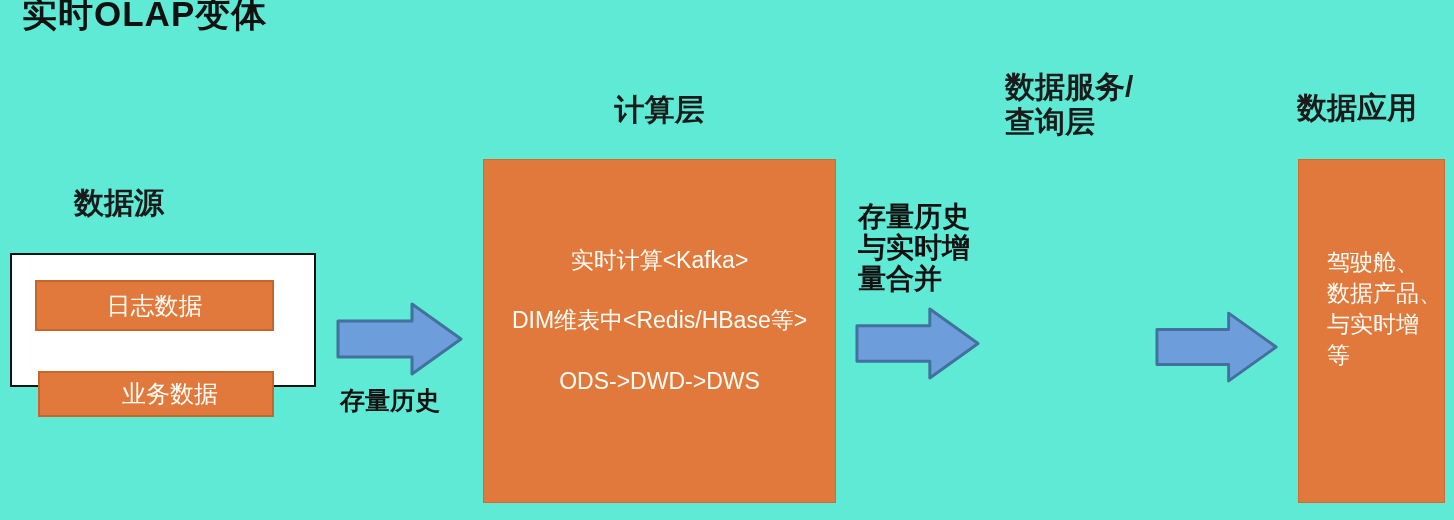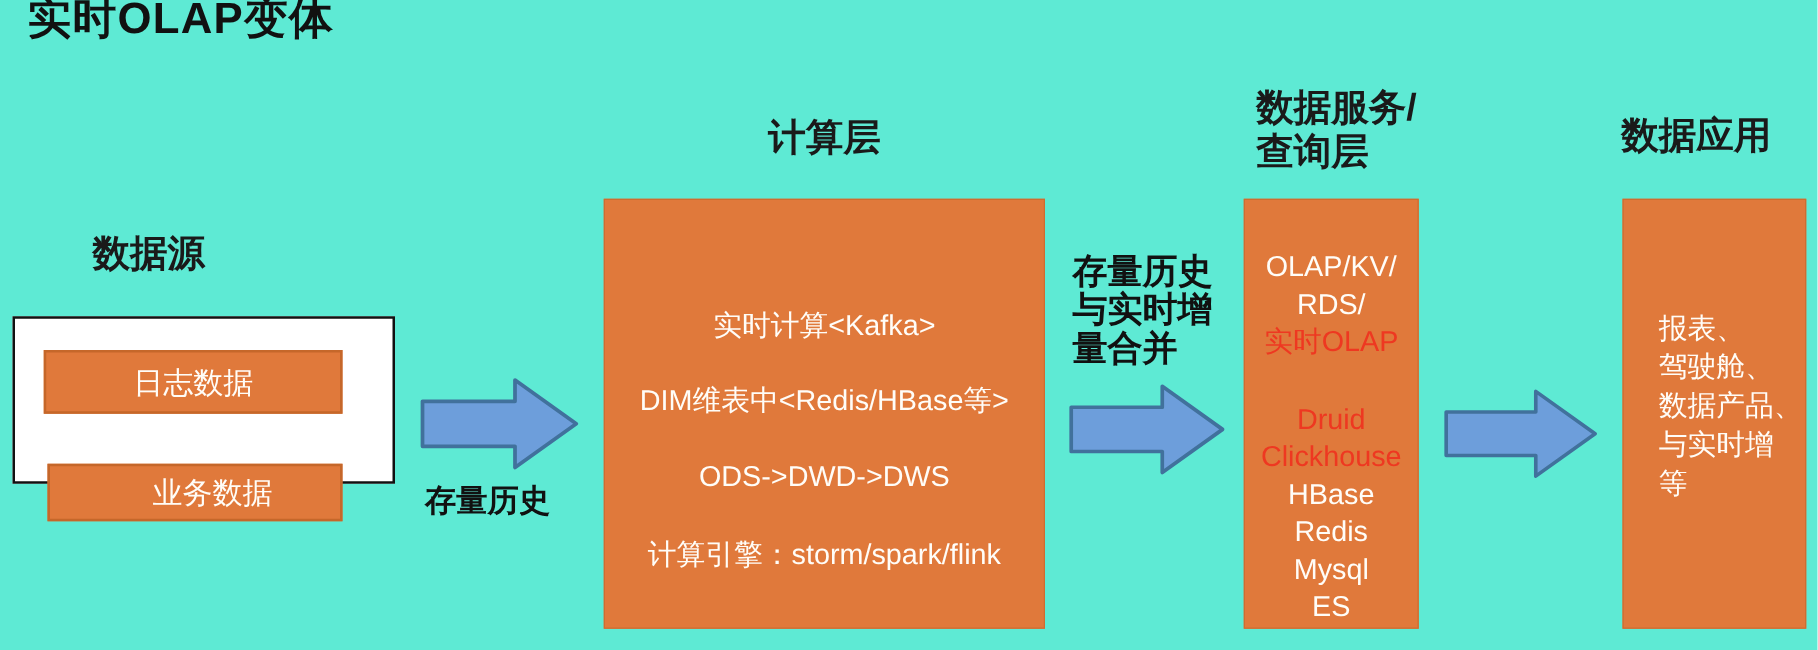--- a/index.html
+++ b/index.html
@@ -80,59 +80,43 @@
   <svg class="arrow arrow1" width="128" height="78" viewBox="0 0 128 78">
     <polygon points="2,21 76,21 76,4 125,39 76,74 76,57 2,57" fill="#6D9EDB" stroke="#41719C" stroke-width="3" stroke-linejoin="round"></polygon>
   </svg>
   <div class="mq-label">存量历史</div>
 
   <div class="hdr hdr-compute">计算层</div>
   <div class="obox compute-box">
     <div class="cl cl1">实时计算&lt;Kafka&gt;</div>
     <div class="cl cl2">DIM维表中&lt;Redis/HBase等&gt;</div>
     <div class="cl cl3">ODS-&gt;DWD-&gt;DWS</div>
-    <div class="cl cl4">计算引擎：storm/spark/flink</div>
   </div>
 
   <div class="merge-label">
     <div>存量历史</div>
     <div>与实时增</div>
     <div>量合并</div>
   </div>
   <svg class="arrow arrow2" width="126" height="77" viewBox="0 0 128 78">
     <polygon points="2,21 76,21 76,4 125,39 76,74 76,57 2,57" fill="#6D9EDB" stroke="#41719C" stroke-width="3" stroke-linejoin="round"></polygon>
   </svg>
 
   <div class="hdr hdr-service">
     <div>数据服务/</div>
     <div>查询层</div>
   </div>
-  <div class="obox service-box">
-    <div class="service-lines">
-      <div class="sl">OLAP/KV/</div>
-      <div class="sl">RDS/</div>
-      <div class="sl red">实时OLAP</div>
-      <div class="sl-spacer"></div>
-      <div class="sl red">Druid</div>
-      <div class="sl red">Clickhouse</div>
-      <div class="sl">HBase</div>
-      <div class="sl">Redis</div>
-      <div class="sl">Mysql</div>
-      <div class="sl">ES</div>
-    </div>
-  </div>
 
   <svg class="arrow arrow3" width="124" height="78" viewBox="0 0 128 78">
     <polygon points="2,21 76,21 76,4 125,39 76,74 76,57 2,57" fill="#6D9EDB" stroke="#41719C" stroke-width="3" stroke-linejoin="round"></polygon>
   </svg>
 
   <div class="hdr hdr-app">数据应用</div>
   <div class="obox app-box">
     <div class="app-lines">
-      <div>报表、</div>
       <div>驾驶舱、</div>
       <div>数据产品、</div>
       <div>与实时增</div>
       <div>等</div>
     </div>
   </div>
 
 </div>
 
 </body></html>

